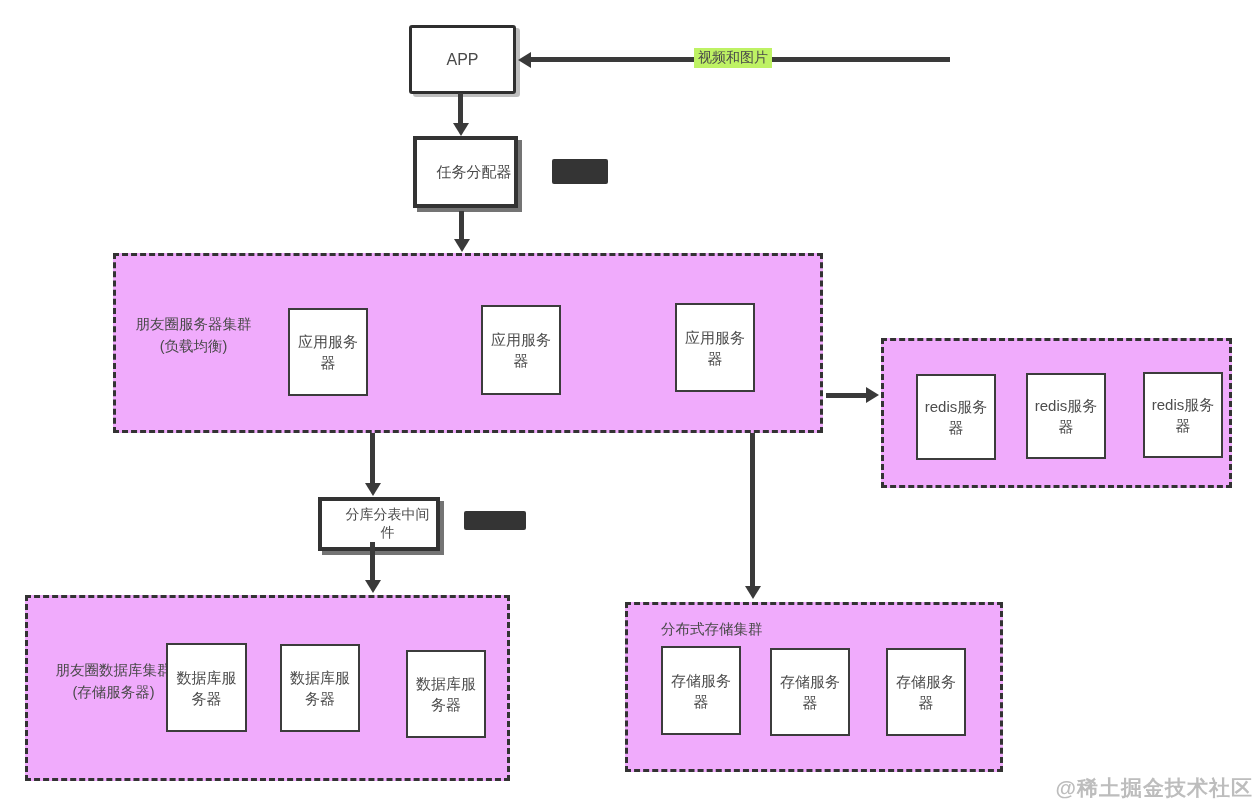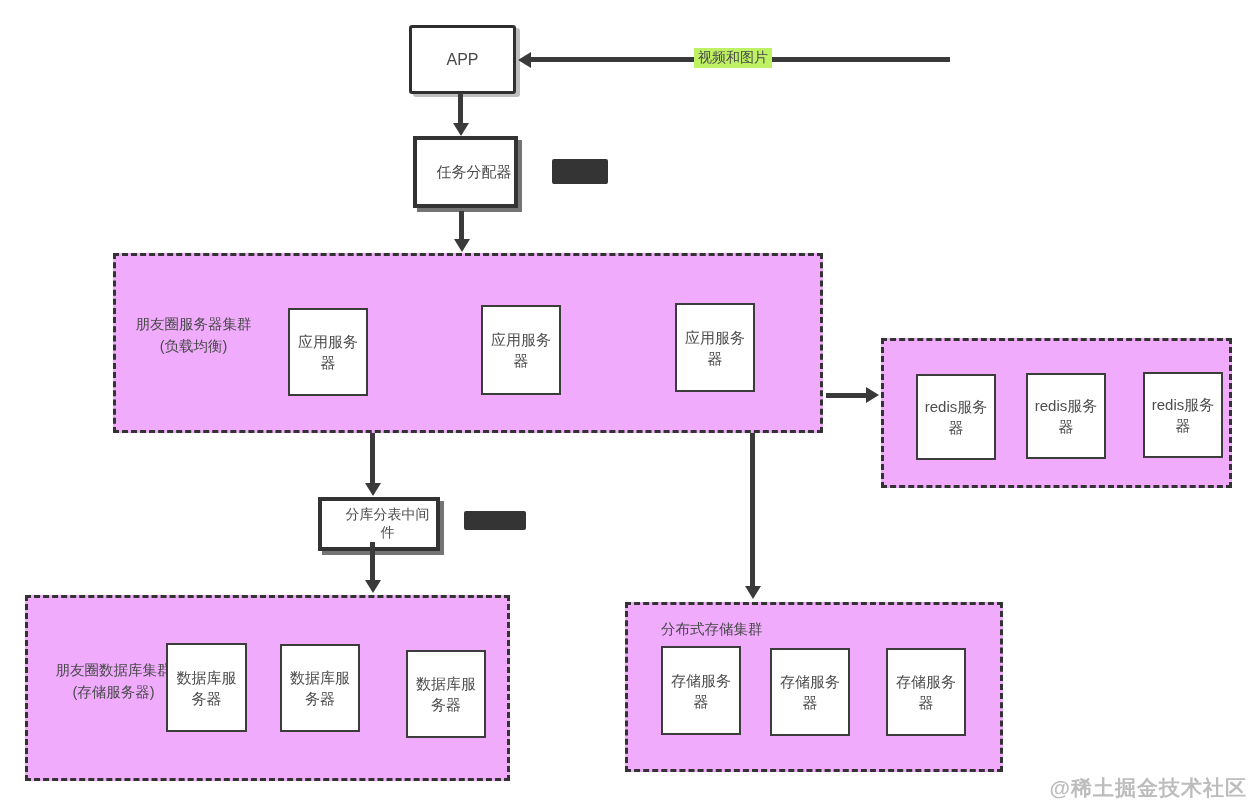--- a/index.html
+++ b/index.html
@@ -29,21 +29,21 @@
   .hline,.vline { position:absolute; background:#3a3a3a; }
   .arrow { position:absolute; width:0; height:0; }
   .arrow-down  { border-left:8px solid transparent; border-right:8px solid transparent; border-top:13px solid #3a3a3a; }
   .arrow-left  { border-top:8px solid transparent; border-bottom:8px solid transparent; border-right:13px solid #3a3a3a; }
   .arrow-right { border-top:8px solid transparent; border-bottom:8px solid transparent; border-left:13px solid #3a3a3a; }
   .edge-label { position:absolute; background:#bef264; color:#4a4a4a; font-size:14px; padding:1px 4px; white-space:nowrap; }
   .dark-label { position:absolute; background:#343434; border-radius:2px; }
   .redis-title { position:absolute; left:0; right:0; text-align:center; color:#3f3f3f; font-size:16px; }
   .storage-title { position:absolute; color:#4a4a4a; font-size:14.5px; white-space:nowrap; }
   .watermark {
-    position:absolute; right:6px; bottom:3px; color:#bdbdbd;
+    position:absolute; right:0; bottom:3px; color:#bdbdbd;
     font-size:21px; font-weight:bold; letter-spacing:1px; white-space:nowrap;
   }
 </style>
 </head>
 <body>
 
 <div class="canvas">
 
   <div class="node node-light" style="left:409px; top:25px; width:107px; height:69px;">
     <span>APP</span>

